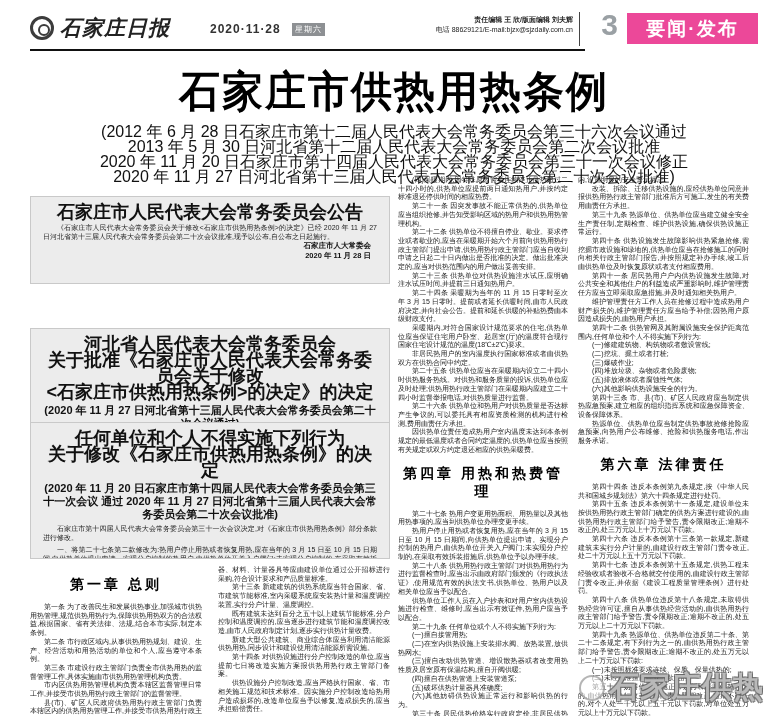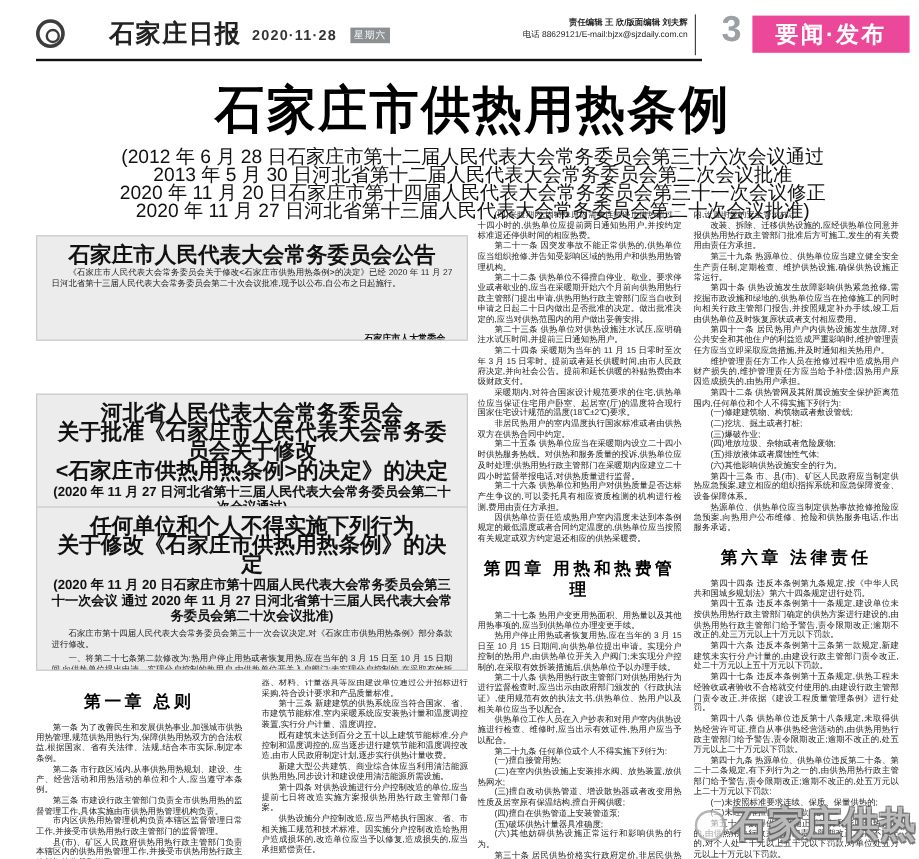--- a/index.html
+++ b/index.html
@@ -4,21 +4,21 @@
 <style>
   * { margin:0; padding:0; box-sizing:border-box; }
   html,body { width:766px; height:716px; background:#fff; font-family:"Liberation Sans", sans-serif; color:#1a1a1a; }
   #page { position:relative; width:766px; height:716px; background:#fff; overflow:hidden; }
 
   
   #hdr { position:absolute; left:30px; top:12px; width:728px; height:36px; }
   #masthead { position:absolute; left:0; top:2px; display:flex; align-items:center; gap:6px; }
   #mast-logo { width:24px; height:24px; border:3px solid #3c3c3c; border-radius:50%; position:relative; }
   #mast-logo::after { content:""; position:absolute; left:5px; top:5px; width:8px; height:8px; border:2px solid #3c3c3c; border-radius:50%; }
-  #mast-name { font-family:"DejaVu Serif", serif; font-weight:bold; font-size:21px; letter-spacing:1px; color:#222;margin-left:31px; }
+  #mast-name { font-family:"DejaVu Serif", serif; font-style:italic; font-weight:bold; font-size:21px; letter-spacing:1px; color:#222; }
   #hdr-date { position:absolute; left:180px; top:10px; font-size:12px; font-weight:bold; color:#333; letter-spacing:1px; }
   #weekday { position:absolute; left:262px; top:11px; font-size:8px; color:#fff; background:#8d9093; padding:1px 3px; letter-spacing:1px; }
   #editors { position:absolute; right:185px; top:3px; text-align:right; font-size:7px; line-height:10px; color:#222; }
   #editors .b { font-weight:bold; }
   #hdr-vline { position:absolute; right:178px; top:0; width:1px; height:34px; background:#444; }
   #pageno { position:absolute; right:140px; top:-4px; font-size:30px; font-weight:bold; color:#9aa0a4; }
   #section-banner { position:absolute; right:0; top:1px; width:131px; height:31px; background:#ec4899; color:#fff; display:flex; align-items:center; justify-content:center; font-size:19px; font-weight:bold; letter-spacing:2px; }
   #hdr-rule { position:absolute; left:30px; top:49px; width:555px; height:2px; background:#111; }
 
   
@@ -31,21 +31,21 @@
   #box1 { top:196px; height:88px; }
   #box2 { top:290px; height:126px;margin-top:38px; }
   #box3 { top:422px; height:137px; }
   .box-title { text-align:center; font-size:18px; font-weight:bold; line-height:16px; color:#111; }
   .box-sub { text-align:center; font-size:11px; font-weight:bold; line-height:13px; margin-top:4px; color:#111; }
   .gbox .seg-p { margin-top:4px; }
 
   
   .seg-p, .seg-f { font-size:7px; line-height:8.7px; text-align:justify; color:#222; }
   .seg-p { text-indent:2em; }
-  .seg-sig { font-size:7.5px; line-height:10px; text-align:right; font-weight:bold; padding-right:6px; color:#111;margin-top:36px; }
+  .seg-sig { font-size:7.5px; line-height:10px; text-align:right; font-weight:bold; padding-right:6px; color:#111; }
   .col-heading { text-align:center; font-size:14px; font-weight:bold; letter-spacing:3px; margin:10px 0 9px 0; color:#000; }
   .tcol { position:absolute; overflow:hidden; }
   #col1 { left:30px;  top:566px; width:172px; height:150px; }
   #col2 { left:218px; top:566px; width:172px; height:150px; }
   #col3 { left:398px; top:176px; width:170px; height:540px; }
   #col4 { left:578px; top:176px; width:171px; height:540px; }
   .tcol .seg-p, .tcol .seg-f, .gbox .seg-p { margin-bottom:0; }
 
   
   #watermark { position:absolute; right:2px; bottom:8px; display:flex; align-items:center; gap:4px; pointer-events:none; }

